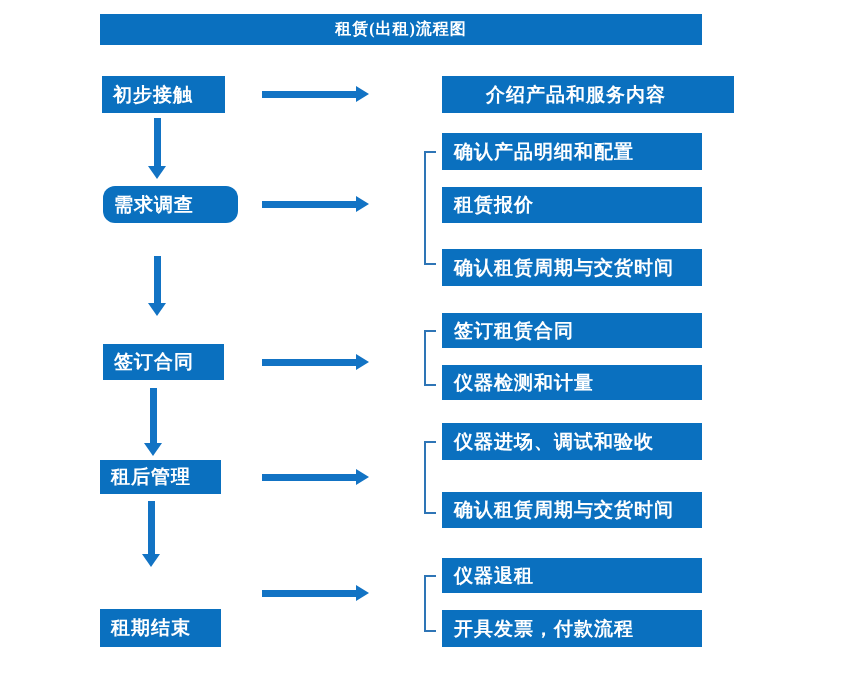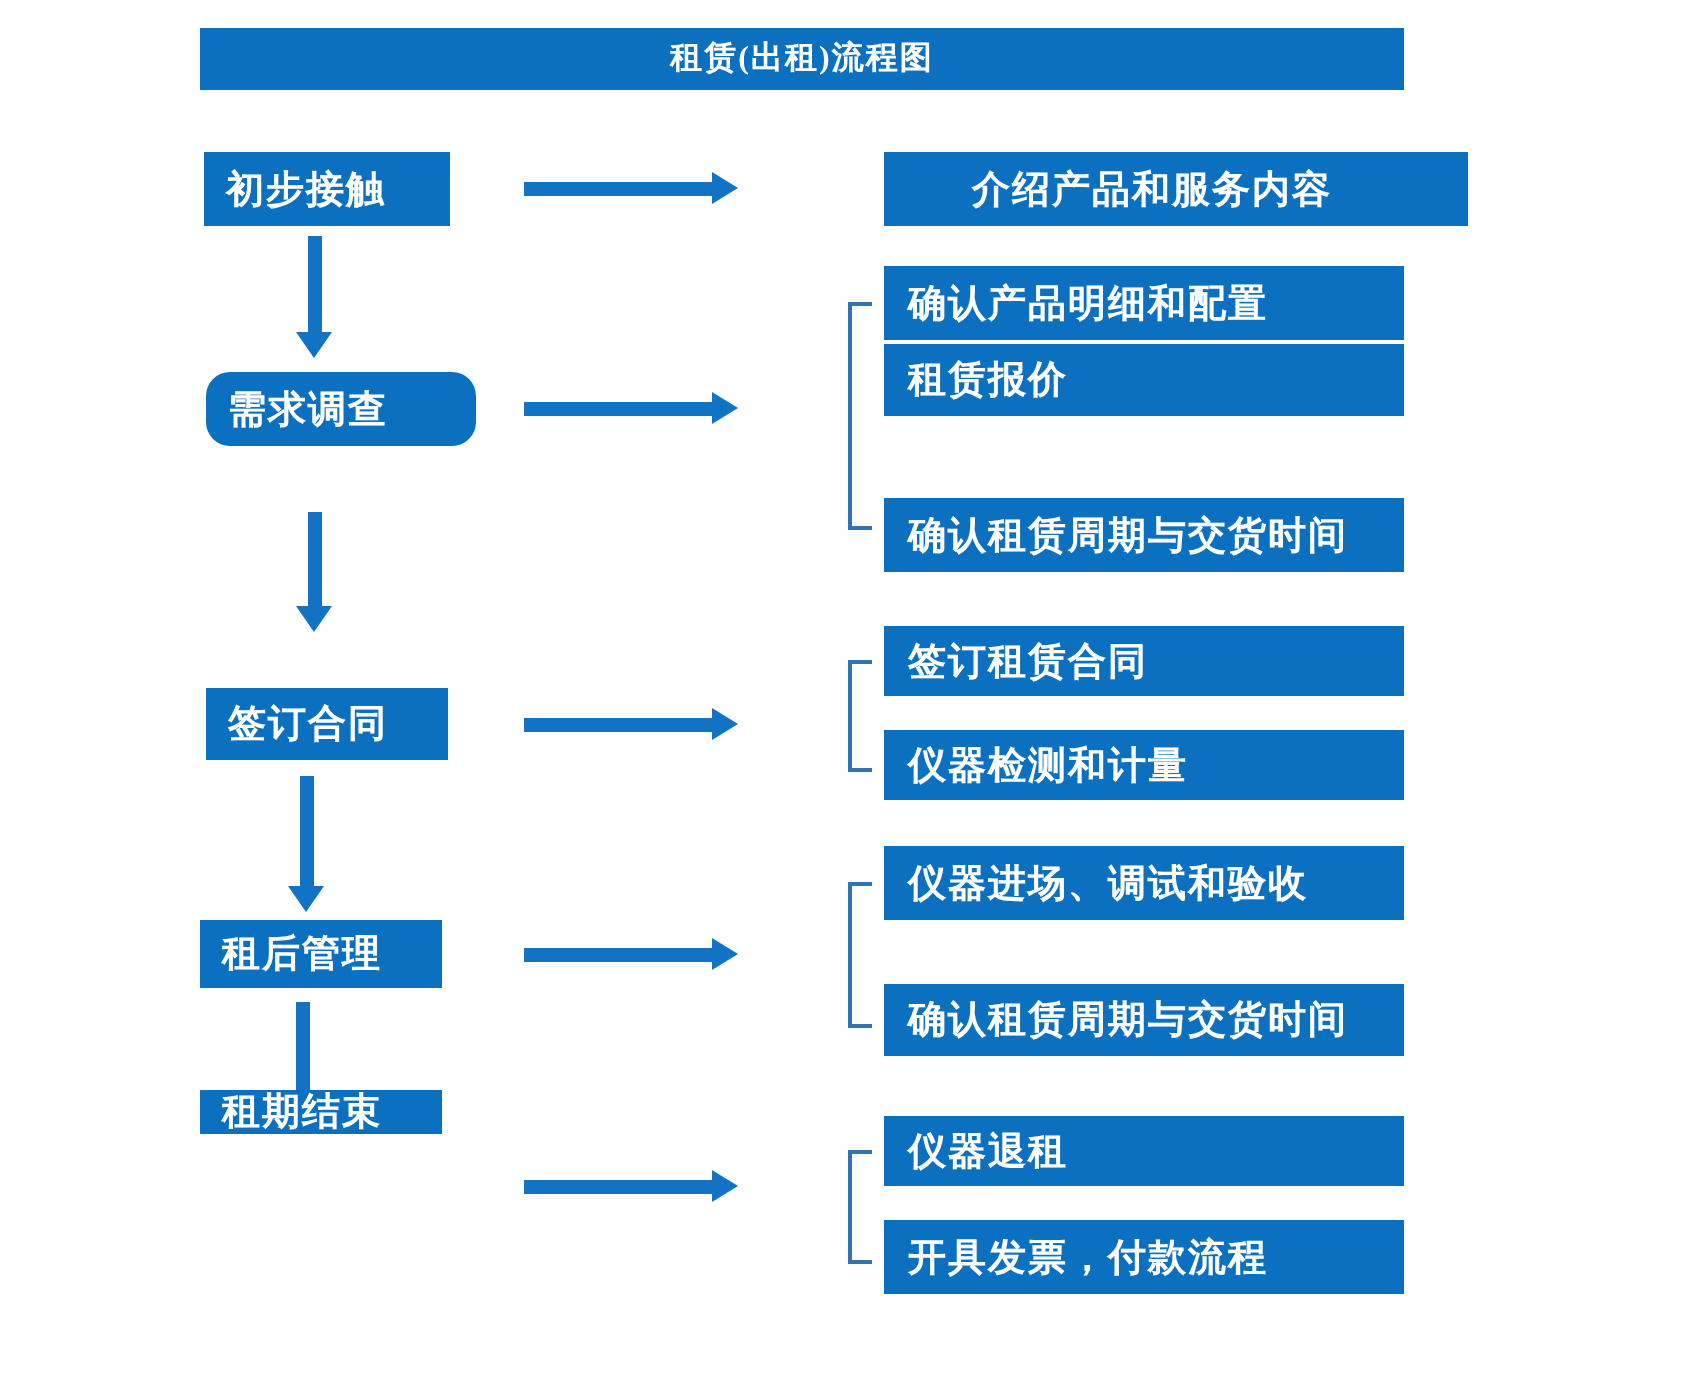--- a/index.html
+++ b/index.html
@@ -52,21 +52,21 @@
   <div class="box rbox" style="top:76px;height:37px;padding-left:44px;">介绍产品和服务内容</div>
 
   <div class="vline" style="left:154px;top:118px;height:48px;"></div>
   <div class="vhead" style="left:148px;top:166px;"></div>
 
   <div class="box lbox" style="left:103px;top:186px;width:124px;height:37px;border-radius:12px;">需求调查</div>
   <div class="hline" style="left:262px;top:201px;width:94px;"></div>
   <div class="hhead" style="left:356px;top:196px;"></div>
   <div class="bracket" style="top:151px;height:110px;"></div>
   <div class="box rbox" style="top:133px;height:37px;">确认产品明细和配置</div>
-  <div class="box rbox" style="top:172px;height:36px;">租赁报价</div>
+  <div class="box rbox" style="top:187px;height:36px;">租赁报价</div>
   <div class="box rbox" style="top:249px;height:37px;">确认租赁周期与交货时间</div>
 
   <div class="vline" style="left:154px;top:256px;height:47px;"></div>
   <div class="vhead" style="left:148px;top:303px;"></div>
 
   <div class="box lbox" style="left:103px;top:344px;width:110px;height:36px;">签订合同</div>
   <div class="hline" style="left:262px;top:359px;width:94px;"></div>
   <div class="hhead" style="left:356px;top:354px;"></div>
   <div class="bracket" style="top:330px;height:52px;"></div>
   <div class="box rbox" style="top:313px;height:35px;">签订租赁合同</div>
@@ -78,20 +78,20 @@
   <div class="box lbox" style="left:100px;top:460px;width:110px;height:34px;">租后管理</div>
   <div class="hline" style="left:262px;top:474px;width:94px;"></div>
   <div class="hhead" style="left:356px;top:469px;"></div>
   <div class="bracket" style="top:441px;height:69px;"></div>
   <div class="box rbox" style="top:423px;height:37px;">仪器进场、调试和验收</div>
   <div class="box rbox" style="top:492px;height:36px;">确认租赁周期与交货时间</div>
 
   <div class="vline" style="left:148px;top:501px;height:53px;"></div>
   <div class="vhead" style="left:142px;top:554px;"></div>
 
-  <div class="box lbox" style="left:100px;top:545px;width:110px;height:22px;">租期结束</div>
+  <div class="box lbox" style="left:100px;top:609px;width:110px;height:38px;">租期结束</div>
   <div class="hline" style="left:262px;top:590px;width:94px;"></div>
   <div class="hhead" style="left:356px;top:585px;"></div>
   <div class="bracket" style="top:575px;height:53px;"></div>
   <div class="box rbox" style="top:558px;height:35px;">仪器退租</div>
   <div class="box rbox" style="top:610px;height:37px;">开具发票，付款流程</div>
 
 </div>
 
 </body></html>

